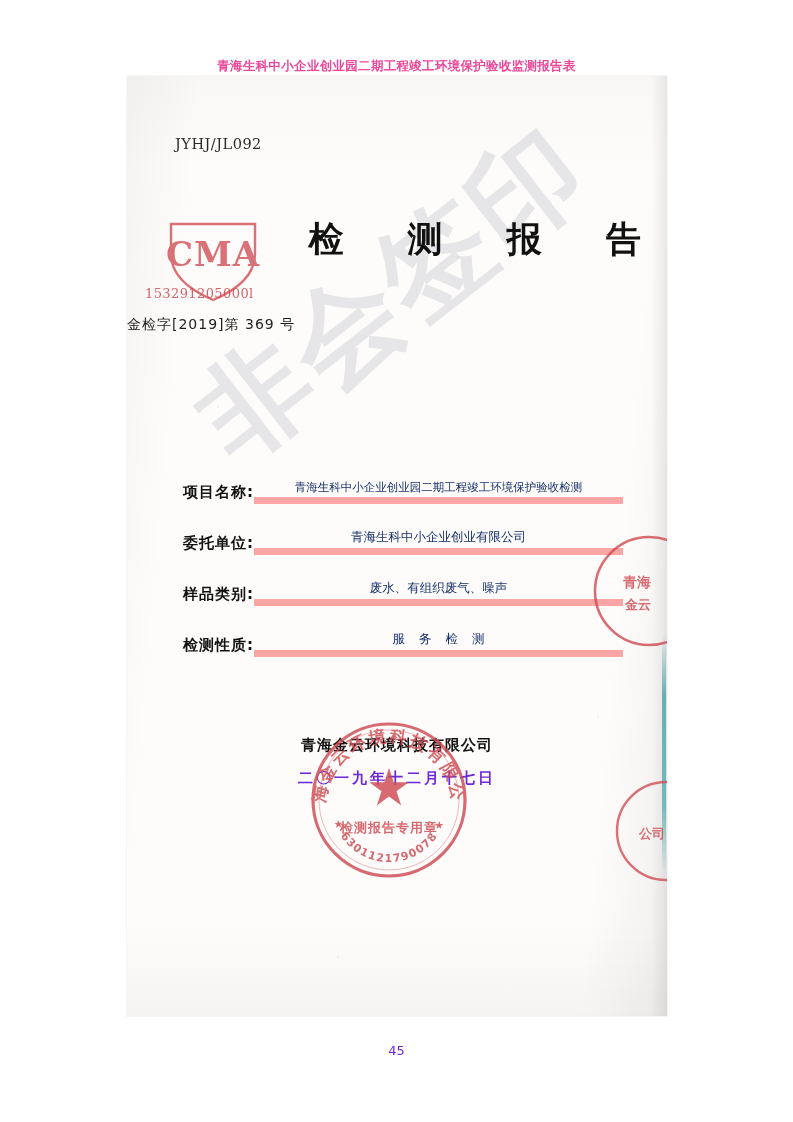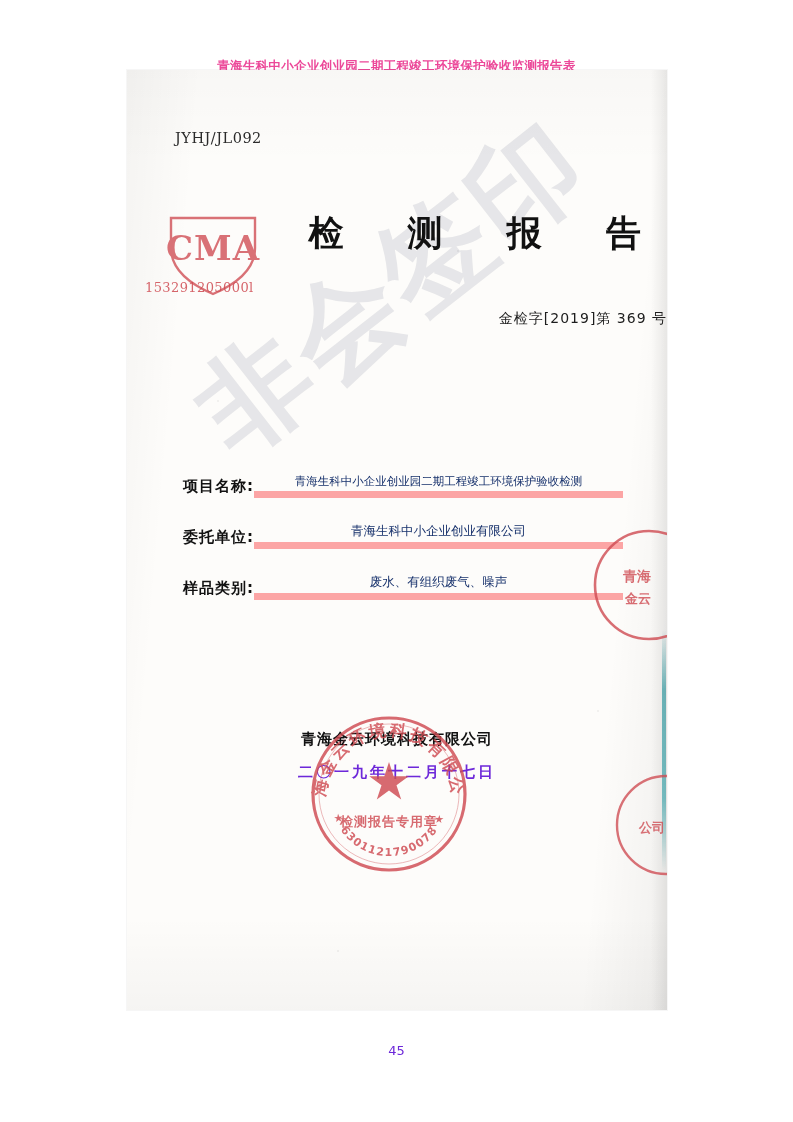--- a/index.html
+++ b/index.html
@@ -25,21 +25,21 @@
     font-size: 12.5px;
     font-weight: bold;
     color: #ec4899;
     letter-spacing: 0.3px;
   }
 
   
   .scan {
     position: absolute;
     left: 127px;
-    top: 70px;
+    top: 76px;
     width: 540px;
     height: 940px;
     background: #fdfcfa;
     box-shadow: 0 0 0 1px rgba(0,0,0,0.035);
     overflow: hidden;
   }
   .scan::before {
     
     content: "";
     position: absolute;
@@ -95,21 +95,21 @@
     text-indent: 26px;
     color: #111;
     z-index: 10;
   }
 
   .report-number {
     position: absolute;
     left: 0;
     top: 240px;
     width: 540px;
-    text-align: right;
+    text-align: left;
     font-size: 14px;
     color: #1d1d1d;
     letter-spacing: 1px;
     z-index: 10;
   }
 
   
   .fields {
     position: absolute;
     left: 56px;
@@ -297,20 +297,24 @@
       <div class="field-label">项目名称:</div>
       <div class="field-value small">青海生科中小企业创业园二期工程竣工环境保护验收检测</div>
     </div>
     <div class="field-row">
       <div class="field-label">委托单位:</div>
       <div class="field-value">青海生科中小企业创业有限公司</div>
     </div>
     <div class="field-row">
       <div class="field-label">样品类别:</div>
       <div class="field-value">废水、有组织废气、噪声</div>
+    </div>
+    <div class="field-row">
+      <div class="field-label">检测性质:</div>
+      <div class="field-value spaced">服 务 检 测</div>
     </div>
   </div>
 
   <div class="sign-block">
     <div class="sign-company">青海金云环境科技有限公司</div>
     <div class="sign-date">二〇一九年十二月十七日</div>
   </div>
 
   <div class="seal">
     <svg viewBox="0 0 168 168" width="168" height="168" aria-hidden="true">

